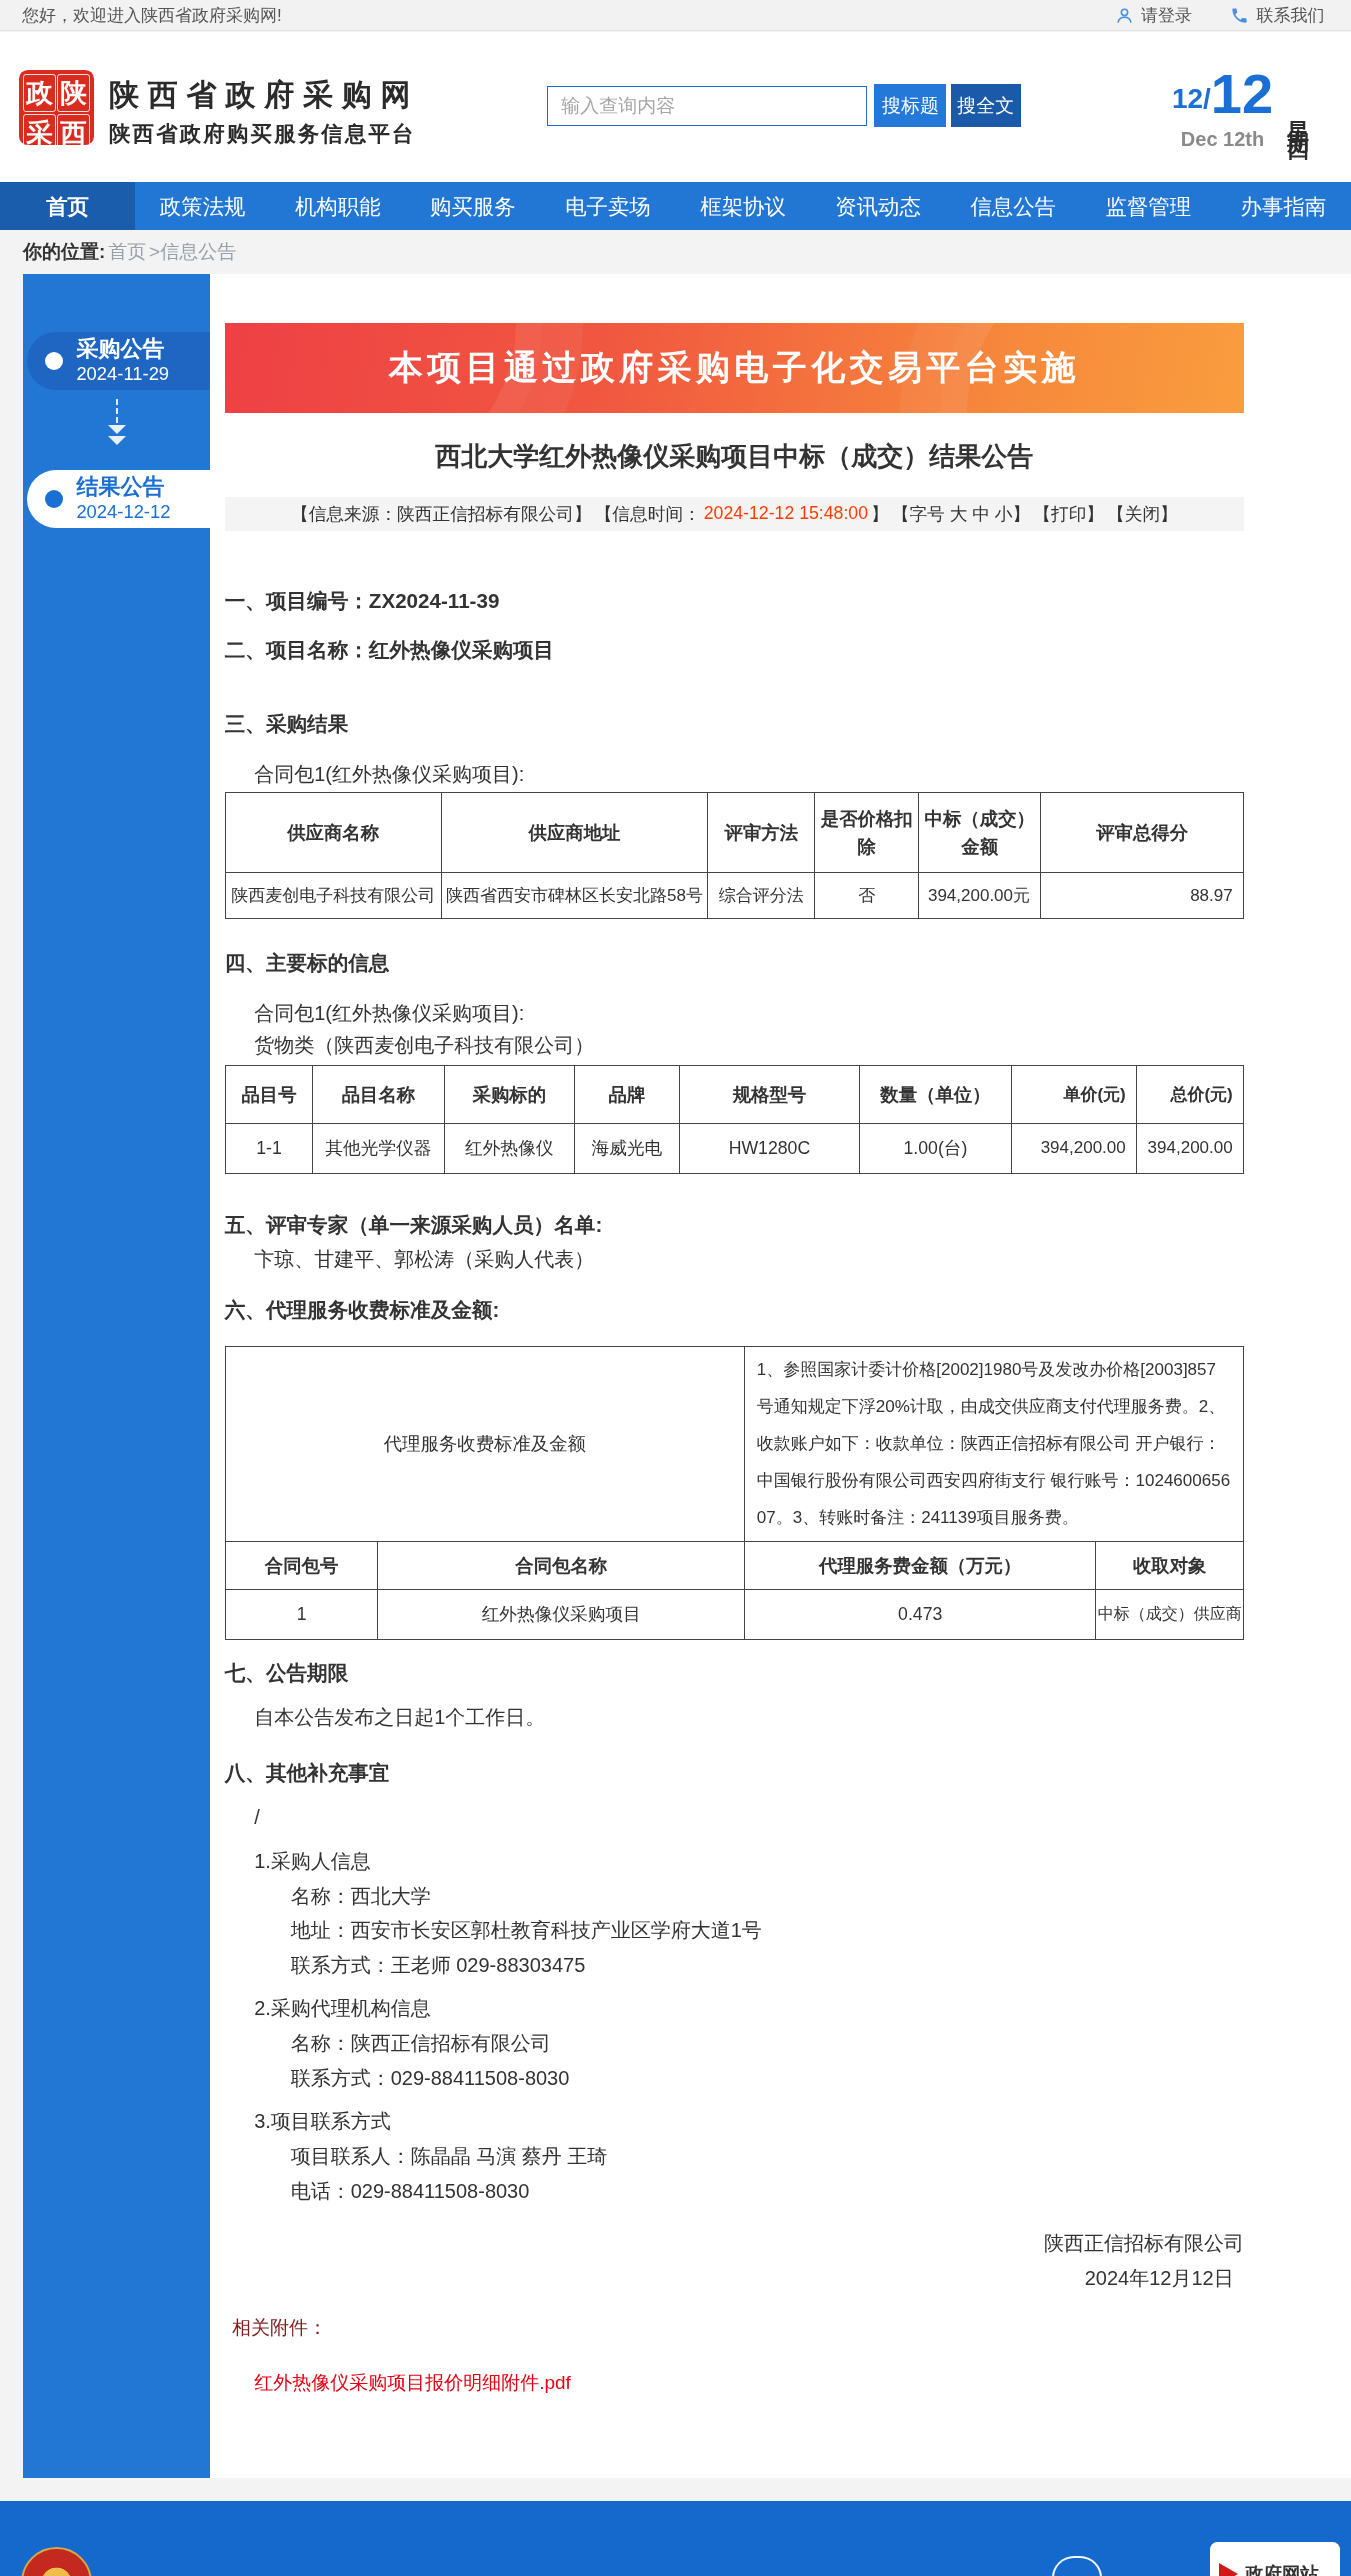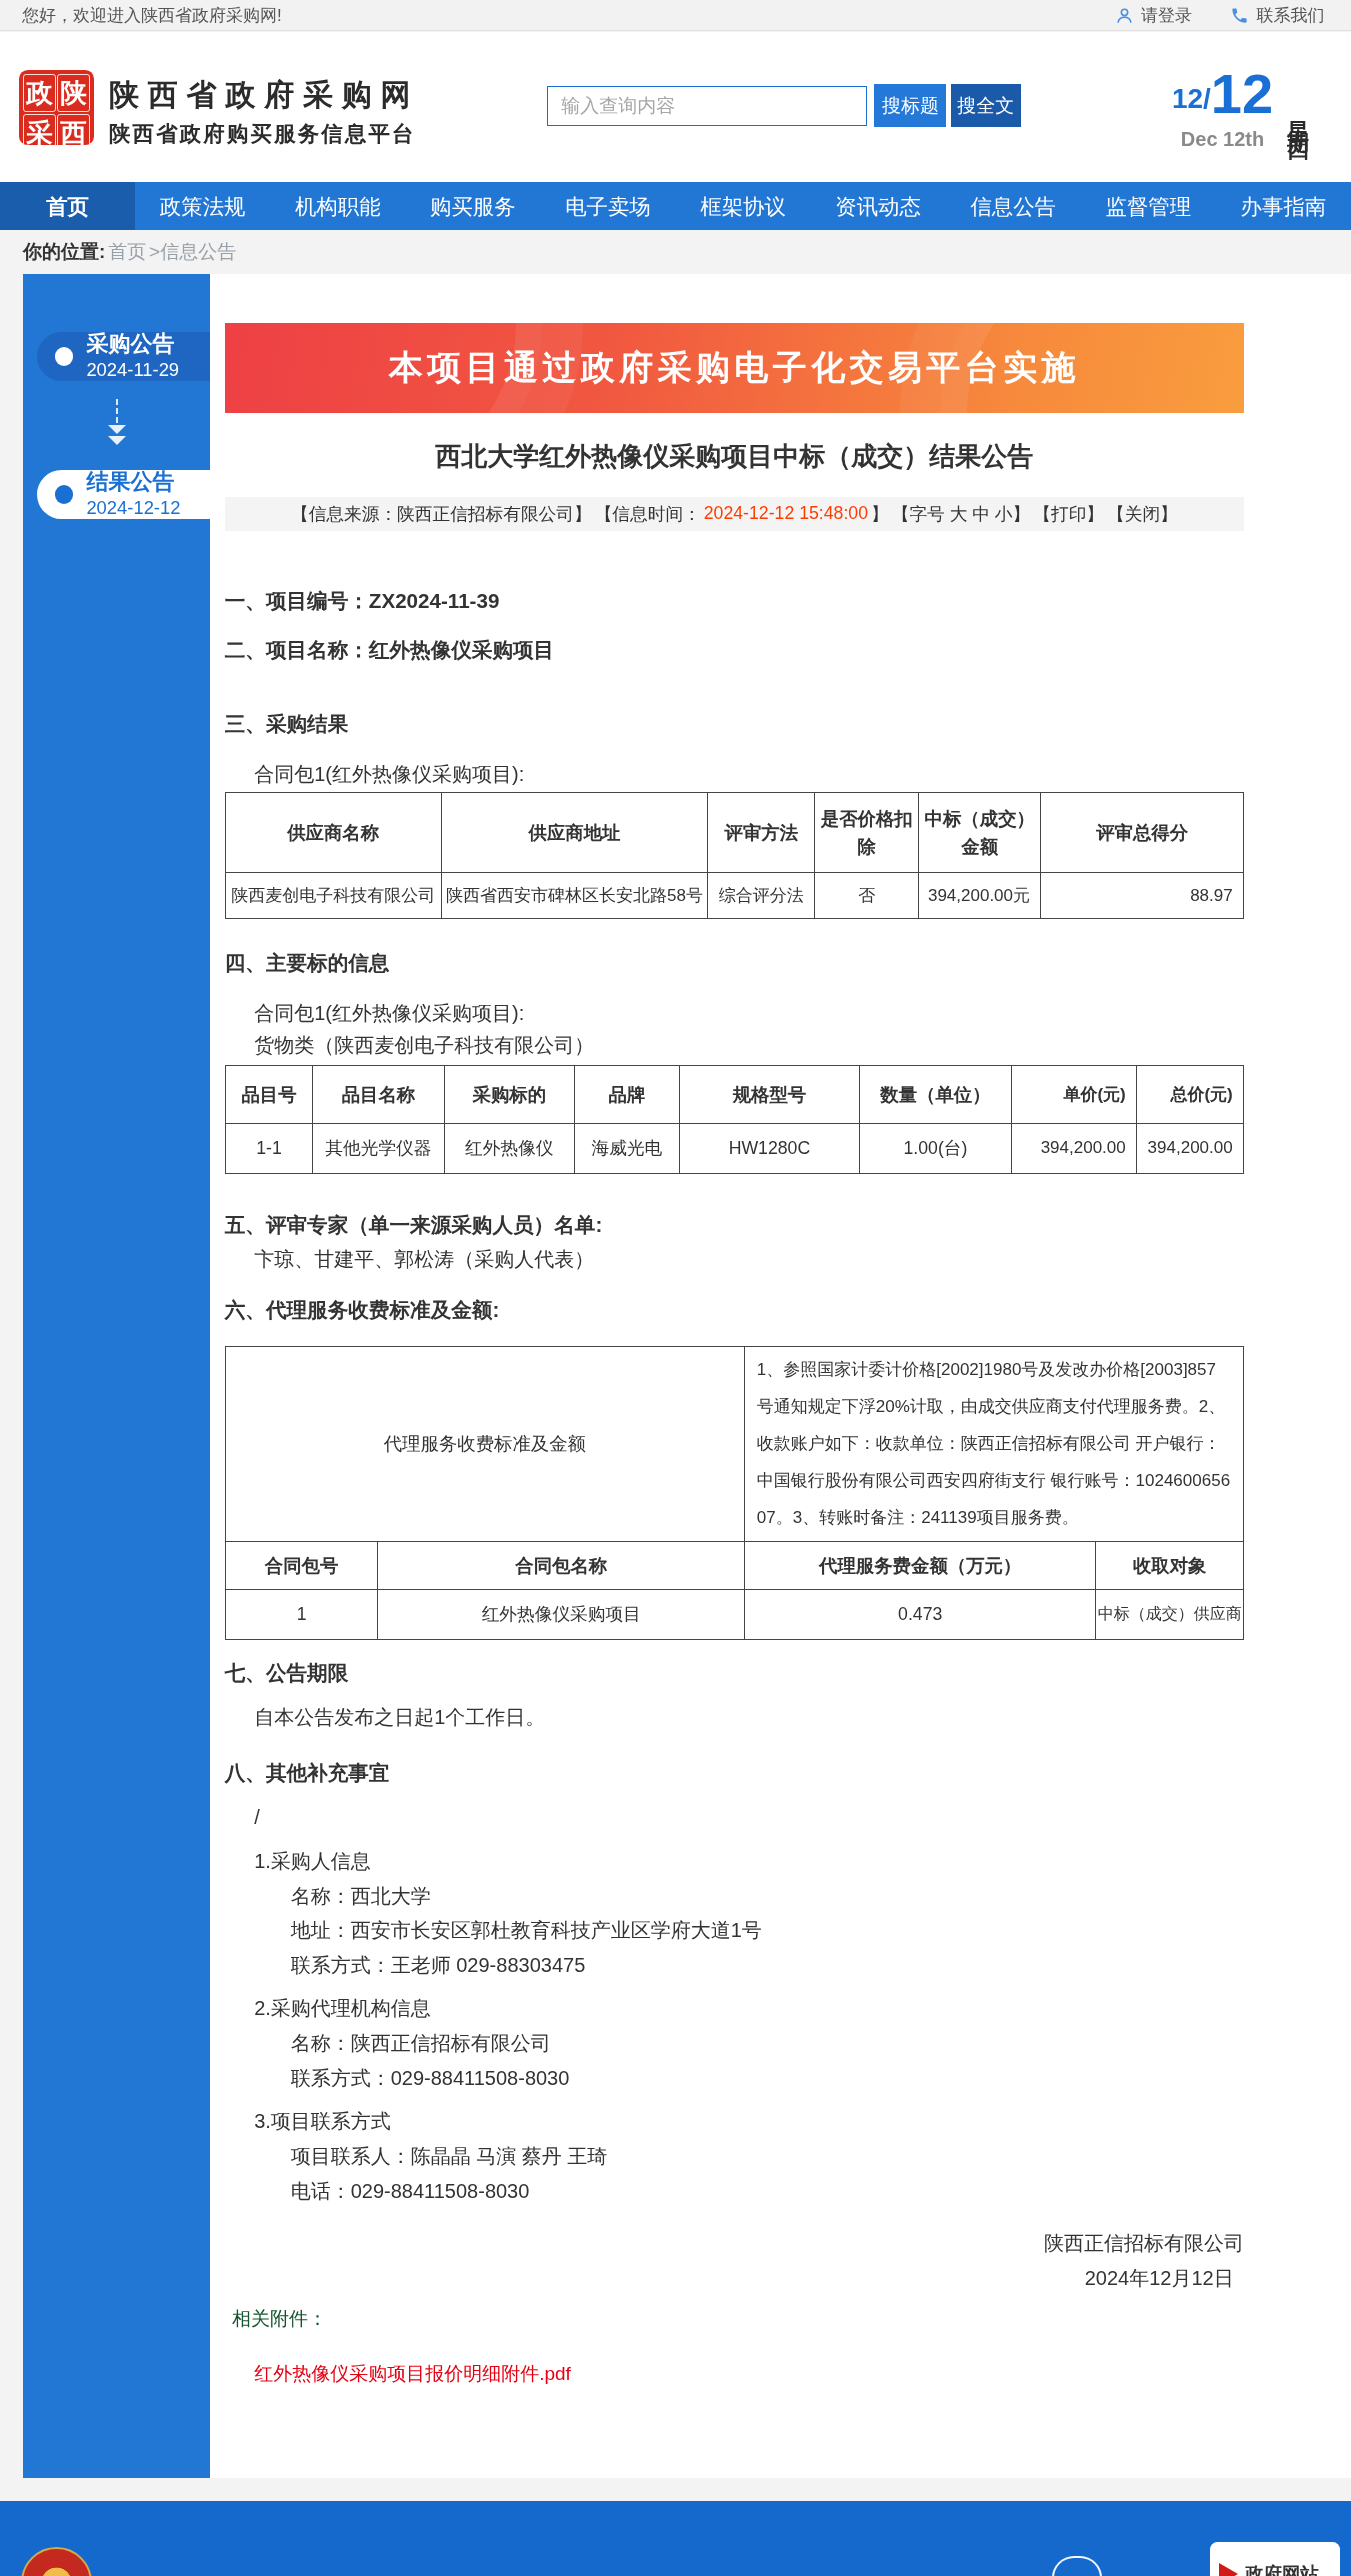--- a/index.html
+++ b/index.html
@@ -43,21 +43,21 @@
   .nav-item{flex:1;display:flex;align-items:center;justify-content:center;color:#fff;font-size:21.4px;cursor:pointer}
   .nav-item.active{background:#1a5dad;font-weight:bold}
   
   .crumb{position:absolute;top:230px;left:0;right:0;height:44px;background:#f3f3f3;
     display:flex;align-items:center;padding-left:23px;font-size:19px;color:#98a0a8}
   .crumb .pfx{color:#333;font-weight:bold}
   .crumb .lnk{cursor:pointer;margin-left:2.9px}
   
   .main{position:absolute;top:274px;left:0;width:1351px;height:2204px;display:flex;padding-left:23px;box-sizing:border-box}
   .sidebar{width:187px;background:#2277d5;position:relative;flex-shrink:0}
-  .pill{position:absolute;left:14px;right:0;height:49px;border-radius:29px 0 0 29px;
+  .pill{position:absolute;left:4px;right:0;height:58px;border-radius:29px 0 0 29px;
     display:flex;align-items:center;padding-left:17.7px;box-sizing:border-box;cursor:pointer}
   .pill1{top:58px;background:#1e66c2;color:#fff}
   .pill2{top:196px;background:#fff;color:#1a6fd4}
   .pill .dot{width:18.4px;height:18.4px;border-radius:50%;flex-shrink:0}
   .pill1 .dot{background:#fff}
   .pill2 .dot{background:#1a6fd4}
   .ptxt{margin-left:13.3px;display:flex;flex-direction:column}
   .pt{font-size:22px;font-weight:bold;line-height:1.1}
   .pd{font-size:18.4px;margin-top:2.2px}
   .tl-arrow{position:absolute;top:125px;left:0;width:187px;height:63px;display:flex;
@@ -87,21 +87,21 @@
   .mt-pkg1{margin-top:29px}.mt-t1{margin-top:8.8px}
   .mt-s4{margin-top:34px}.mt-pkg2{margin-top:29px}.mt-cat{margin-top:12.5px}.mt-t2{margin-top:9.6px}
   .mt-s5{margin-top:41px}.mt-exp{margin-top:14px}.mt-s6{margin-top:31px}.mt-t3{margin-top:25px}
   .mt-s7{margin-top:23px}.mt-t7{margin-top:23.6px}.mt-s8{margin-top:36px}.mt-t8{margin-top:23.6px}
   .mt-s9{margin-top:36px}
   .cgroup-title{font-size:20px;color:#333;line-height:1;padding-left:29.5px;margin-top:23.6px}
   .cline{font-size:20px;color:#333;line-height:1;padding-left:66px;margin-top:14.7px}
   .sig{font-size:20px;color:#333;line-height:1;text-align:right}
   .sig-company{margin-top:32px}
   .sig-date{margin-top:14.7px;padding-right:10.3px}
-  .attach-label{margin-top:18px;font-size:19px;color:#14532d;padding-left:7.4px}
+  .attach-label{margin-top:27px;font-size:19px;color:#7f1d1d;padding-left:7.4px}
   .attach-link{margin-top:20px;font-size:19px;color:#e60012;padding-left:29.5px;cursor:pointer}
   .attach-first{margin-top:29px}
   
   table{border-collapse:collapse;table-layout:fixed;width:100%}
   th,td{border:0.7px solid #454545;color:#333;text-align:center;vertical-align:middle;word-break:break-all}
   th{font-weight:bold;font-size:18.4px}
   .t1 th{padding:11.8px 4.4px;line-height:1.5}
   .t1 td{padding:11px 2.9px;font-size:17px}
   .t2 th{padding:16px 5.9px}
   .t2 td{padding:12.5px 4.4px;font-size:17.7px}

